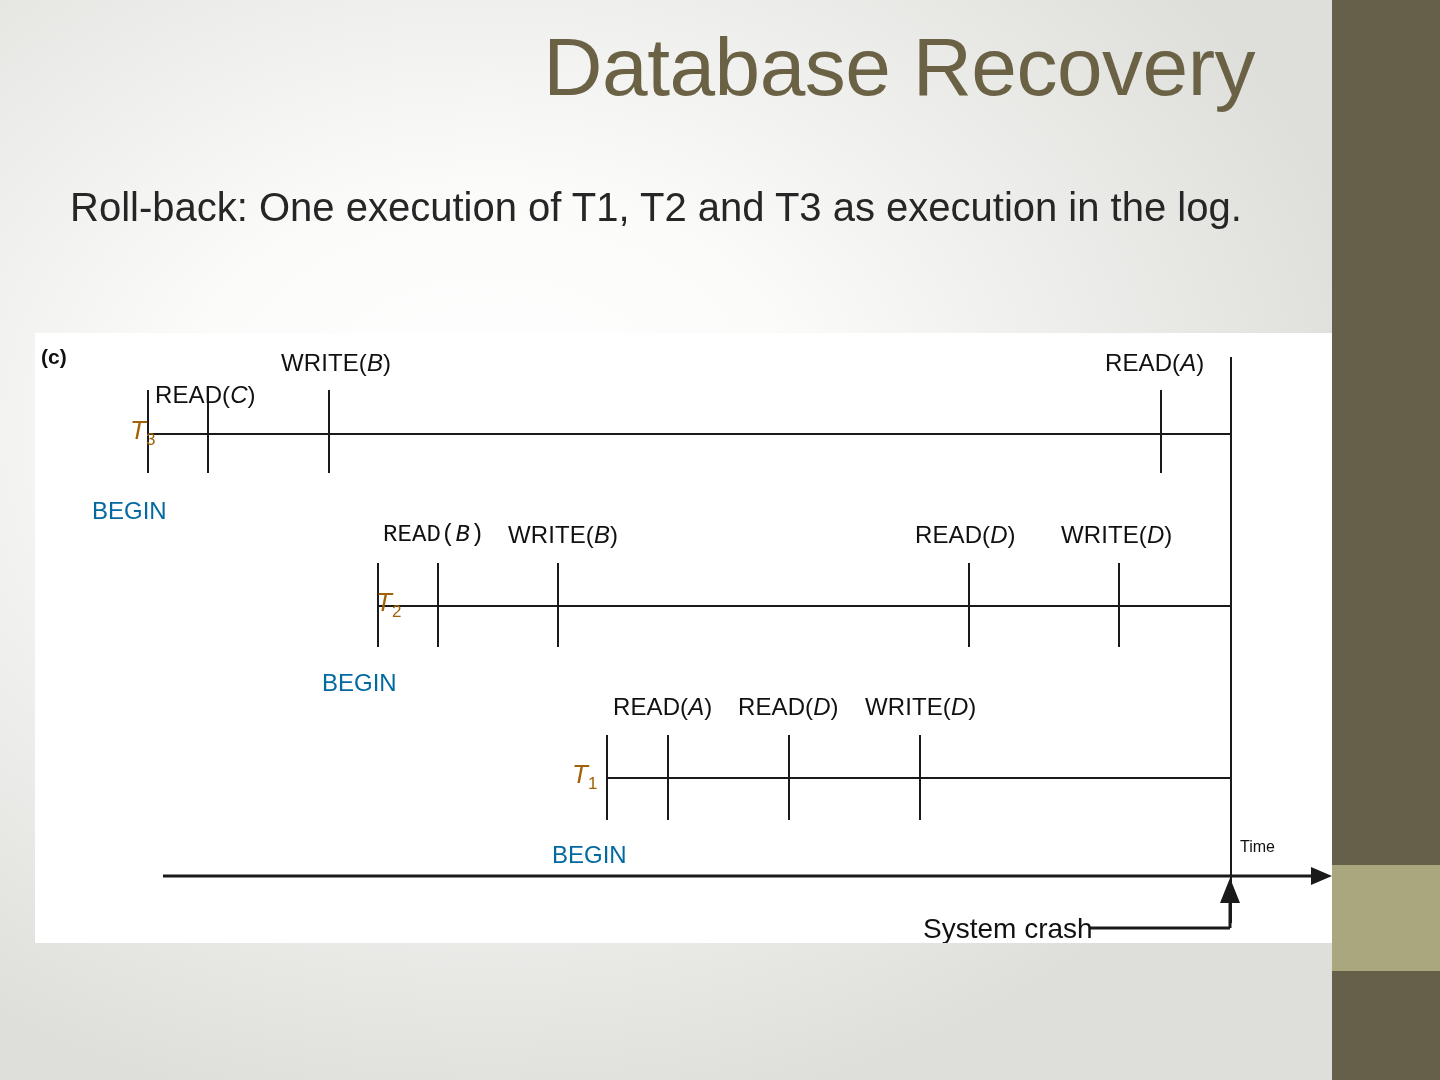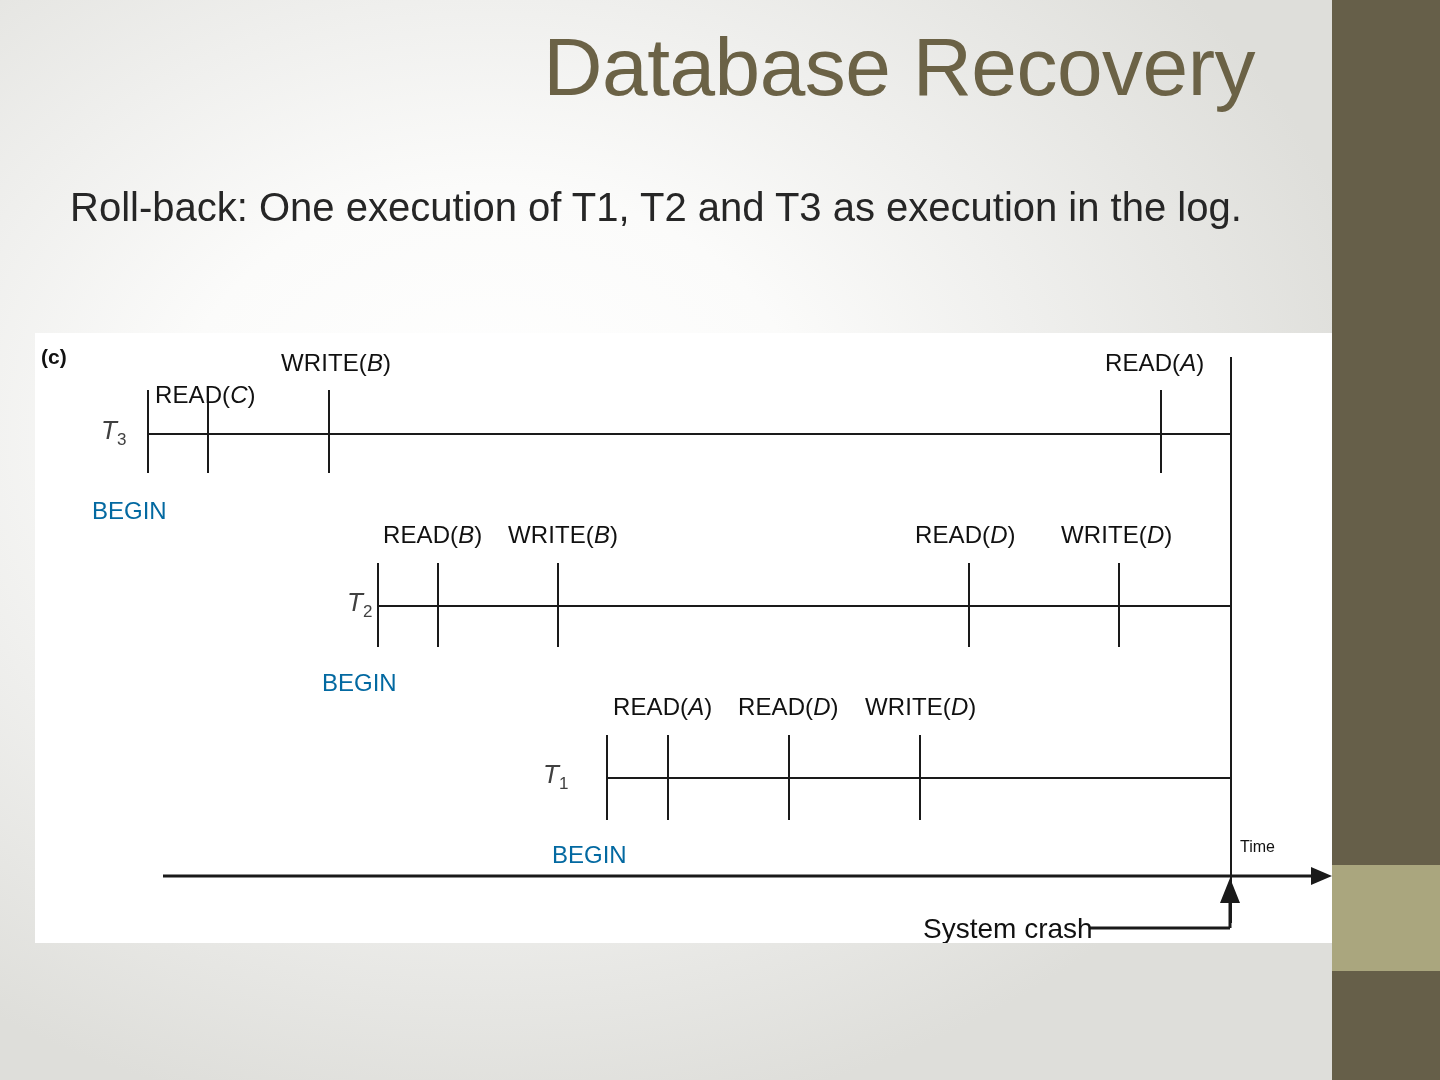--- a/index.html
+++ b/index.html
@@ -130,23 +130,24 @@
   }
   .begin-label {
     position: absolute;
     font-size: 24px;
     color: #0369a1;
     white-space: nowrap;
   }
   .txn-label {
     position: absolute;
     font-size: 26px;
-    color: #404040;
+    color: #a16207;
     font-style: italic;
     white-space: nowrap;
+    margin-left: 29px;
   }
   .txn-label sub {
     font-size: 17px;
     font-style: normal;
   }
   .axis-label {
     position: absolute;
     font-size: 16px;
     color: #111;
     white-space: nowrap;
@@ -213,21 +214,21 @@
     <div class="tick" style="left:342px; top:230px; height:84px;"></div>
     <div class="tick" style="left:402px; top:230px; height:84px;"></div>
     <div class="tick" style="left:522px; top:230px; height:84px;"></div>
     <div class="tick" style="left:933px; top:230px; height:84px;"></div>
     <div class="tick" style="left:1083px; top:230px; height:84px;"></div>
 
     <div class="txn-label" style="left:312px; top:254px;">
       <span>T</span><sub>2</sub>
     </div>
 
-    <div class="op-label" style="left:348px; top:188px;">
+    <div class="op-label" style="left:348px; top:188px;font-family:Liberation Mono, monospace;">
       <span>READ(<i>B</i>)</span>
     </div>
     <div class="op-label" style="left:473px; top:188px;">
       <span>WRITE(<i>B</i>)</span>
     </div>
     <div class="op-label" style="left:880px; top:188px;">
       <span>READ(<i>D</i>)</span>
     </div>
     <div class="op-label" style="left:1026px; top:188px;">
       <span>WRITE(<i>D</i>)</span>

